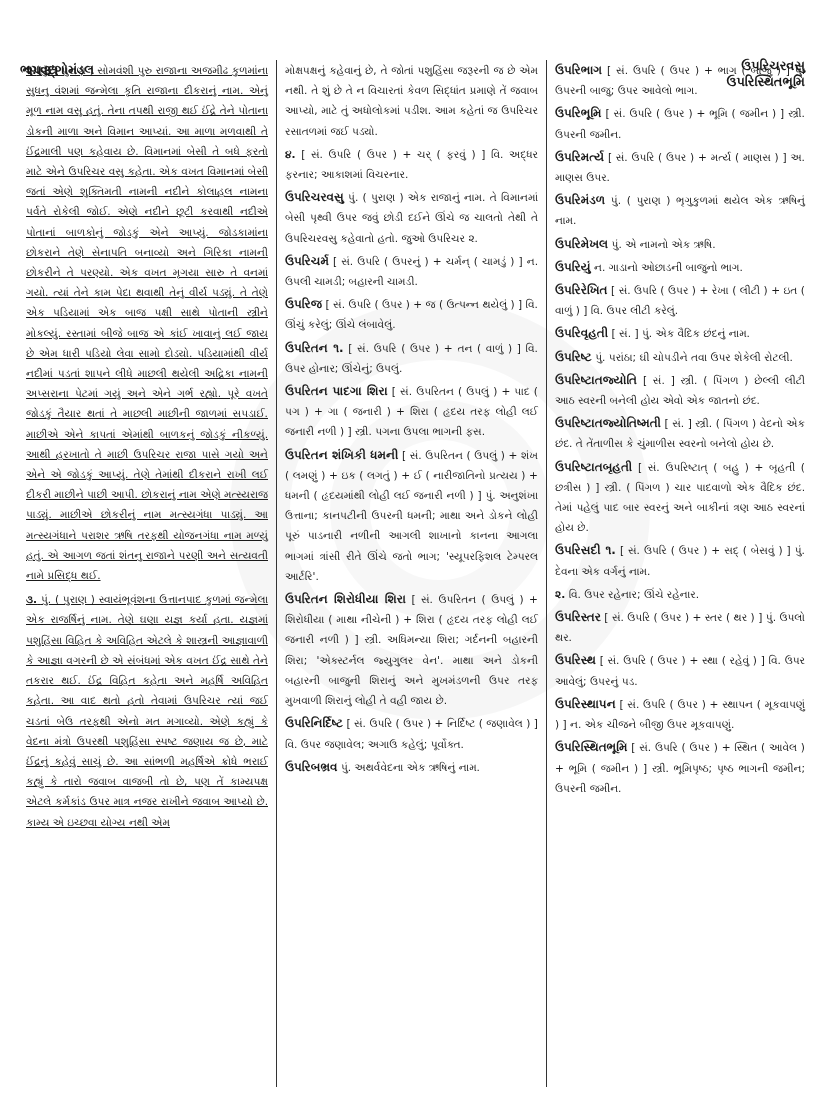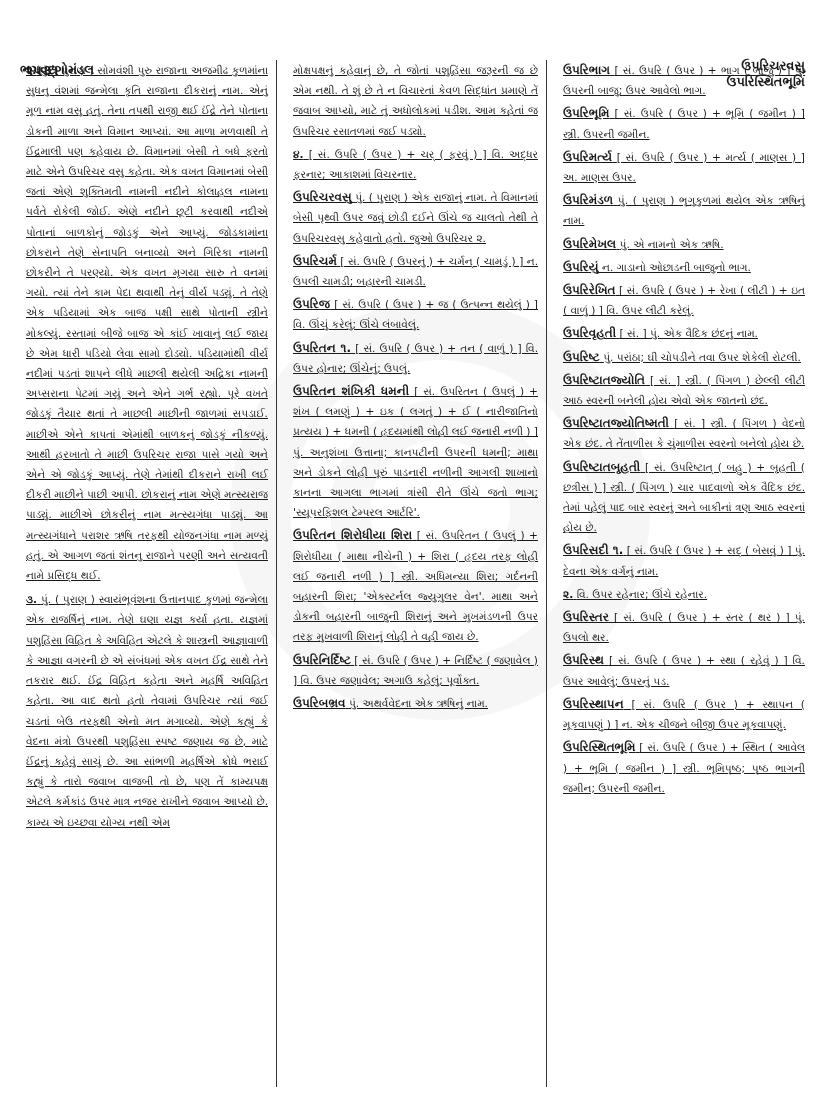--- a/index.html
+++ b/index.html
@@ -27,21 +27,21 @@
     position: absolute; top: 60px; left: 22px; right: 12px; bottom: 6px;
     display: flex;
   }
   .col {
     box-sizing: border-box; padding: 0 8px; font-size: 10.6px; line-height: 20.2px;
     text-align: justify; overflow: hidden;
   }
   .col1 { width: 254px; padding-left: 0; }
   .col2 { width: 270px; border-left: 1.5px solid #333; }
   .col3 { width: 267px; border-left: 1.5px solid #333; }
-  .entry { margin: 0 0 3px 8px; text-decoration: underline; }
+  .entry { margin: 0 0 3px 0; }
   .hw { font-weight: bold; font-size: 12px; }
   .sense-num { font-weight: bold; }
   p { margin: 0 0 4px 4px; text-decoration: underline; }
 </style>
 </head>
 <body>
 
 <div class="watermark"></div>
 <div class="watermark2"></div>
 
@@ -60,20 +60,21 @@
     <p><span class="sense-num">૩.</span> <span>પું. ( પુરાણ ) સ્વાયંભૂવંશના ઉત્તાનપાદ કુળમાં જન્મેલા એક રાજર્ષિનું નામ. તેણે ઘણા યજ્ઞ કર્યા હતા. યજ્ઞમાં પશુહિંસા વિહિત કે અવિહિત એટલે કે શાસ્ત્રની આજ્ઞાવાળી કે આજ્ઞા વગરની છે એ સંબંધમાં એક વખત ઈંદ્ર સાથે તેને તકરાર થઈ. ઈંદ્ર વિહિત કહેતા અને મહર્ષિ અવિહિત કહેતા. આ વાદ થતો હતો તેવામાં ઉપરિચર ત્યાં જઈ ચડતાં બેઉ તરફથી એનો મત મગાવ્યો. એણે કહ્યું કે વેદના મંત્રો ઉપરથી પશુહિંસા સ્પષ્ટ જણાય જ છે, માટે ઈંદ્રનું કહેવું સાચું છે. આ સાંભળી મહર્ષિએ ક્રોધે ભરાઈ કહ્યું કે તારો જવાબ વાજબી તો છે, પણ તેં કામ્યપક્ષ એટલે કર્મકાંડ ઉપર માત્ર નજર રાખીને જવાબ આપ્યો છે. કામ્ય એ ઇચ્છવા યોગ્ય નથી એમ</span></p>
   </div>
 
   <div class="col col2">
     <div class="entry"><span class="hw"></span><span>મોક્ષપક્ષનું કહેવાનું છે, તે જોતાં પશુહિંસા જરૂરની જ છે એમ નથી. તે શું છે તે ન વિચારતાં કેવળ સિદ્ધાંત પ્રમાણે તેં જવાબ આપ્યો, માટે તું અધોલોકમાં પડીશ. આમ કહેતાં જ ઉપરિચર રસાતળમાં જઈ પડ્યો.</span></div>
     <div class="entry"><span class="sense-num">૪.</span> <span>[ સં. ઉપરિ ( ઉપર ) + ચર્ ( ફરવું ) ] વિ. અદ્ધર ફરનાર; આકાશમાં વિચરનાર.</span></div>
     <div class="entry"><span class="hw">ઉપરિચરવસુ</span> <span>પું. ( પુરાણ ) એક રાજાનું નામ. તે વિમાનમાં બેસી પૃથ્વી ઉપર જવું છોડી દઈને ઊંચે જ ચાલતો તેથી તે ઉપરિચરવસુ કહેવાતો હતો. જુઓ ઉપરિચર ૨.</span></div>
     <div class="entry"><span class="hw">ઉપરિચર્મ</span> <span>[ સં. ઉપરિ ( ઉપરનું ) + ચર્મન્ ( ચામડું ) ] ન. ઉપલી ચામડી; બહારની ચામડી.</span></div>
     <div class="entry"><span class="hw">ઉપરિજ</span> <span>[ સં. ઉપરિ ( ઉપર ) + જ ( ઉત્પન્ન થયેલું ) ] વિ. ઊંચું કરેલું; ઊંચે લંબાવેલું.</span></div>
     <div class="entry"><span class="hw">ઉપરિતન ૧.</span> <span>[ સં. ઉપરિ ( ઉપર ) + તન ( વાળું ) ] વિ. ઉપર હોનાર; ઊંચેનું; ઉપલું.</span></div>
+    <div class="entry"><span class="hw">ઉપરિતન પાદગા શિરા</span> <span>[ સં. ઉપરિતન ( ઉપલું ) + પાદ ( પગ ) + ગા ( જનારી ) + શિરા ( હૃદય તરફ લોહી લઈ જનારી નળી ) ] સ્ત્રી. પગના ઉપલા ભાગની ફસ.</span></div>
     <div class="entry"><span class="hw">ઉપરિતન શંખિકી ધમની</span> <span>[ સં. ઉપરિતન ( ઉપલું ) + શંખ ( લમણું ) + ઇક ( લગતું ) + ઈ ( નારીજાતિનો પ્રત્યય ) + ધમની ( હૃદયમાંથી લોહી લઈ જનારી નળી ) ] પું. અનુશંખા ઉત્તાના; કાનપટીની ઉપરની ધમની; માથા અને ડોકને લોહી પૂરું પાડનારી નળીની આગલી શાખાનો કાનના આગલા ભાગમાં ત્રાંસી રીતે ઊંચે જતો ભાગ; 'સ્યૂપરફિશલ ટેમ્પરલ આર્ટરિ'.</span></div>
     <div class="entry"><span class="hw">ઉપરિતન શિરોધીયા શિરા</span> <span>[ સં. ઉપરિતન ( ઉપલું ) + શિરોધીયા ( માથા નીચેની ) + શિરા ( હૃદય તરફ લોહી લઈ જનારી નળી ) ] સ્ત્રી. અધિમન્યા શિરા; ગર્દનની બહારની શિરા; 'એક્સ્ટર્નલ જ્યુગુલર વેન'. માથા અને ડોકની બહારની બાજુની શિરાનું અને મુખમંડળની ઉપર તરફ મુખવાળી શિરાનું લોહી તે વહી જાય છે.</span></div>
     <div class="entry"><span class="hw">ઉપરિનિર્દિષ્ટ</span> <span>[ સં. ઉપરિ ( ઉપર ) + નિર્દિષ્ટ ( જણાવેલ ) ] વિ. ઉપર જણાવેલ; અગાઉ કહેલું; પૂર્વોક્ત.</span></div>
     <div class="entry"><span class="hw">ઉપરિબભ્રવ</span> <span>પું. અથર્વવેદના એક ઋષિનું નામ.</span></div>
   </div>
 
   <div class="col col3">
     <div class="entry"><span class="hw">ઉપરિભાગ</span> <span>[ સં. ઉપરિ ( ઉપર ) + ભાગ ( બાજુ ) ] પું. ઉપરની બાજુ; ઉપર આવેલો ભાગ.</span></div>
     <div class="entry"><span class="hw">ઉપરિભૂમિ</span> <span>[ સં. ઉપરિ ( ઉપર ) + ભૂમિ ( જમીન ) ] સ્ત્રી. ઉપરની જમીન.</span></div>
     <div class="entry"><span class="hw">ઉપરિમર્ત્ય</span> <span>[ સં. ઉપરિ ( ઉપર ) + મર્ત્ય ( માણસ ) ] અ. માણસ ઉપર.</span></div>

